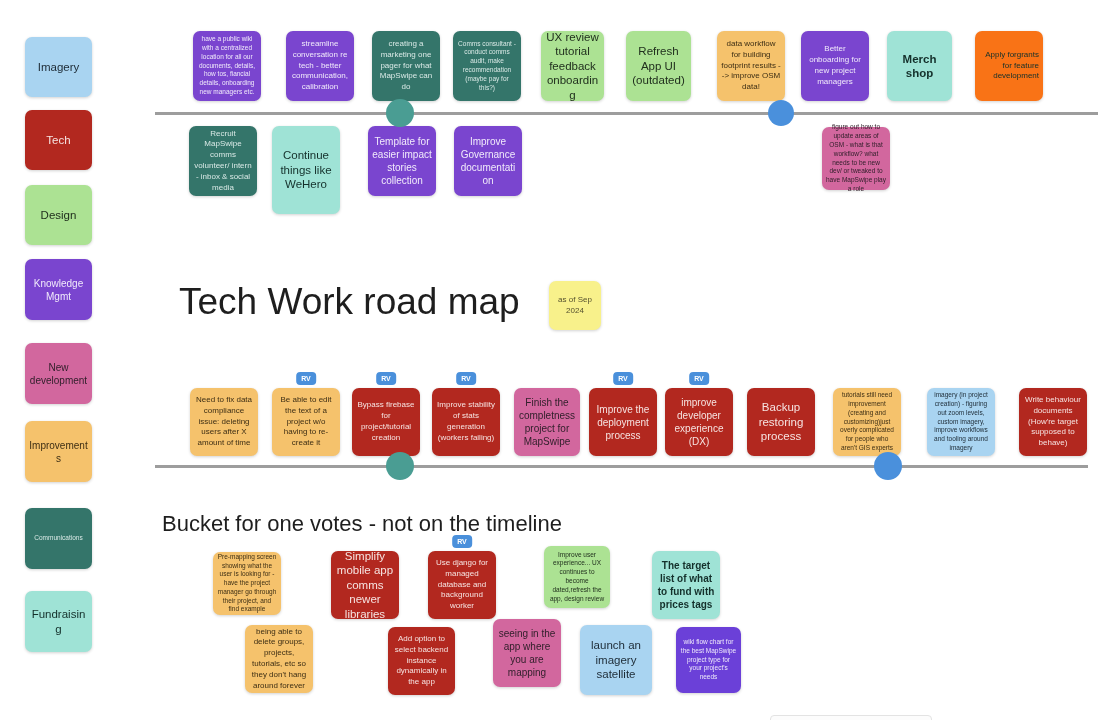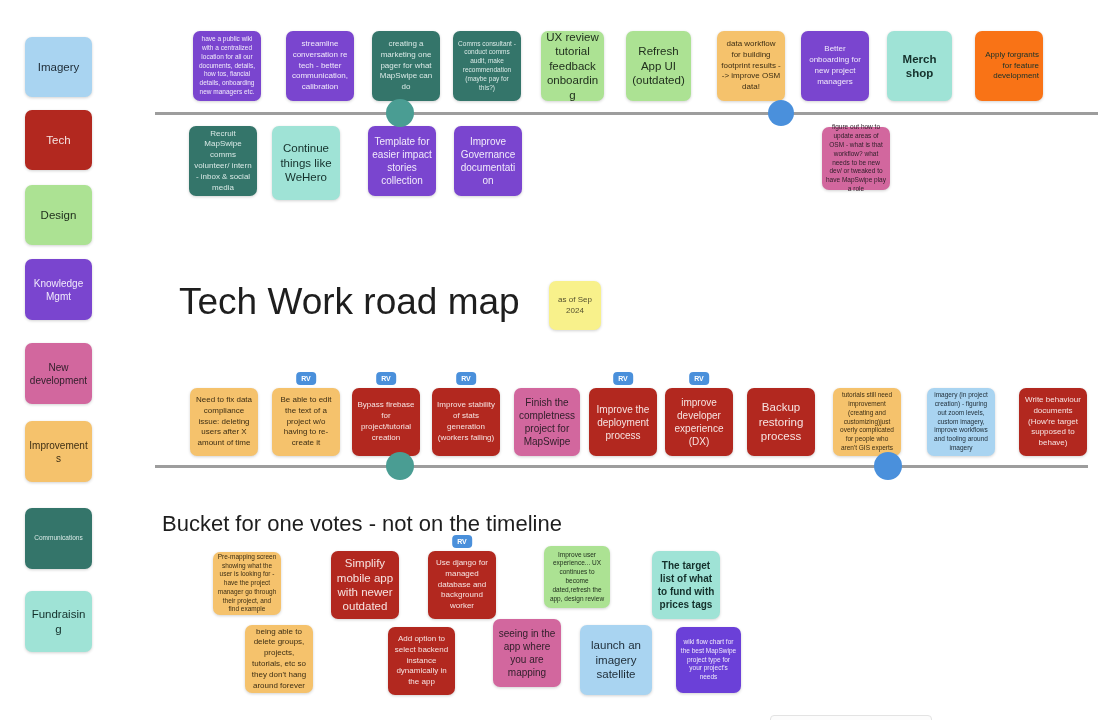--- a/index.html
+++ b/index.html
@@ -84,21 +84,21 @@
     </div>
     <div class="note large bold" style="left: 887px; top: 31px; width: 65px; height: 70px; background: rgb(159, 227, 214); color: rgb(20, 48, 43);">
       <span>Merch shop</span>
     </div>
     <div class="note small" style="left: 975px; top: 31px; width: 68px; height: 70px; background: #f97316; color: rgb(20, 48, 43); text-align: right;">
       <span>Apply forgrants for feature development</span>
     </div>
     <div class="note small" style="left: 189px; top: 126px; width: 68px; height: 70px; background: rgb(52, 117, 106); color: rgb(217, 233, 230); align-items: center;">
       <span>Recruit MapSwipe comms volunteer/ intern - inbox &amp; social media</span>
     </div>
-    <div class="note large" style="left: 272px; top: 126px; width: 68px; height: 74px; background: rgb(159, 227, 214); color: rgb(20, 48, 43);">
+    <div class="note large" style="left: 272px; top: 126px; width: 68px; height: 88px; background: rgb(159, 227, 214); color: rgb(20, 48, 43);">
       <span>Continue things like WeHero</span>
     </div>
     <div class="note medium" style="left: 368px; top: 126px; width: 68px; height: 70px; background: rgb(122, 69, 207); color: rgb(241, 234, 251);">
       <span>Template for easier impact stories collection</span>
     </div>
     <div class="note medium" style="left: 454px; top: 126px; width: 68px; height: 70px; background: rgb(122, 69, 207); color: rgb(241, 234, 251);">
       <span>Improve Governance documentation</span>
     </div>
     <div class="note tiny" style="left: 822px; top: 127px; width: 68px; height: 63px; background: rgb(210, 103, 158); color: rgb(51, 32, 44);">
       <span>figure out how to update areas of OSM - what is that workflow? what needs to be new dev/ or tweaked to have MapSwipe play a role</span>
@@ -138,21 +138,21 @@
     <div class="note tiny" style="left: 927px; top: 388px; width: 68px; height: 68px; background: rgb(169, 212, 241); color: rgb(29, 43, 54);">
       <span>imagery (in project creation) - figuring out zoom levels, custom imagery, improve workflows and tooling around imagery</span>
     </div>
     <div class="note small" style="left: 1019px; top: 388px; width: 68px; height: 68px; background: rgb(178, 40, 31); color: rgb(246, 227, 225);">
       <span>Write behaviour documents (How're target supposed to behave)</span>
     </div>
     <div class="note tiny" style="left: 213px; top: 552px; width: 68px; height: 63px; background: rgb(245, 194, 108); color: rgb(61, 46, 20);">
       <span>Pre-mapping screen showing what the user is looking for - have the project manager go through their project, and find example</span>
     </div>
     <div class="note large" style="left: 331px; top: 551px; width: 68px; height: 68px; background: rgb(178, 40, 31); color: rgb(246, 227, 225);">
-      <span>Simplify mobile app with newer outdated</span>
+      <span>Simplify mobile app comms newer libraries</span>
     </div>
     <div class="note small" style="left: 428px; top: 551px; width: 68px; height: 68px; background: rgb(178, 40, 31); color: rgb(246, 227, 225);">
       <span>Use django for managed database and background worker</span>
       <div class="rv-badge" style="background: rgb(74, 144, 219); color: rgb(255, 255, 255);">RV</div>
     </div>
     <div class="note tiny" style="left: 544px; top: 546px; width: 66px; height: 62px; background: rgb(172, 226, 147); color: rgb(33, 48, 30);">
       <span>Improve user experience... UX continues to become dated,refresh the app, design review</span>
     </div>
     <div class="note medium bold" style="left: 652px; top: 551px; width: 68px; height: 68px; background: rgb(159, 227, 214); color: rgb(20, 48, 43);">
       <span>The target list of what to fund with prices tags</span>

